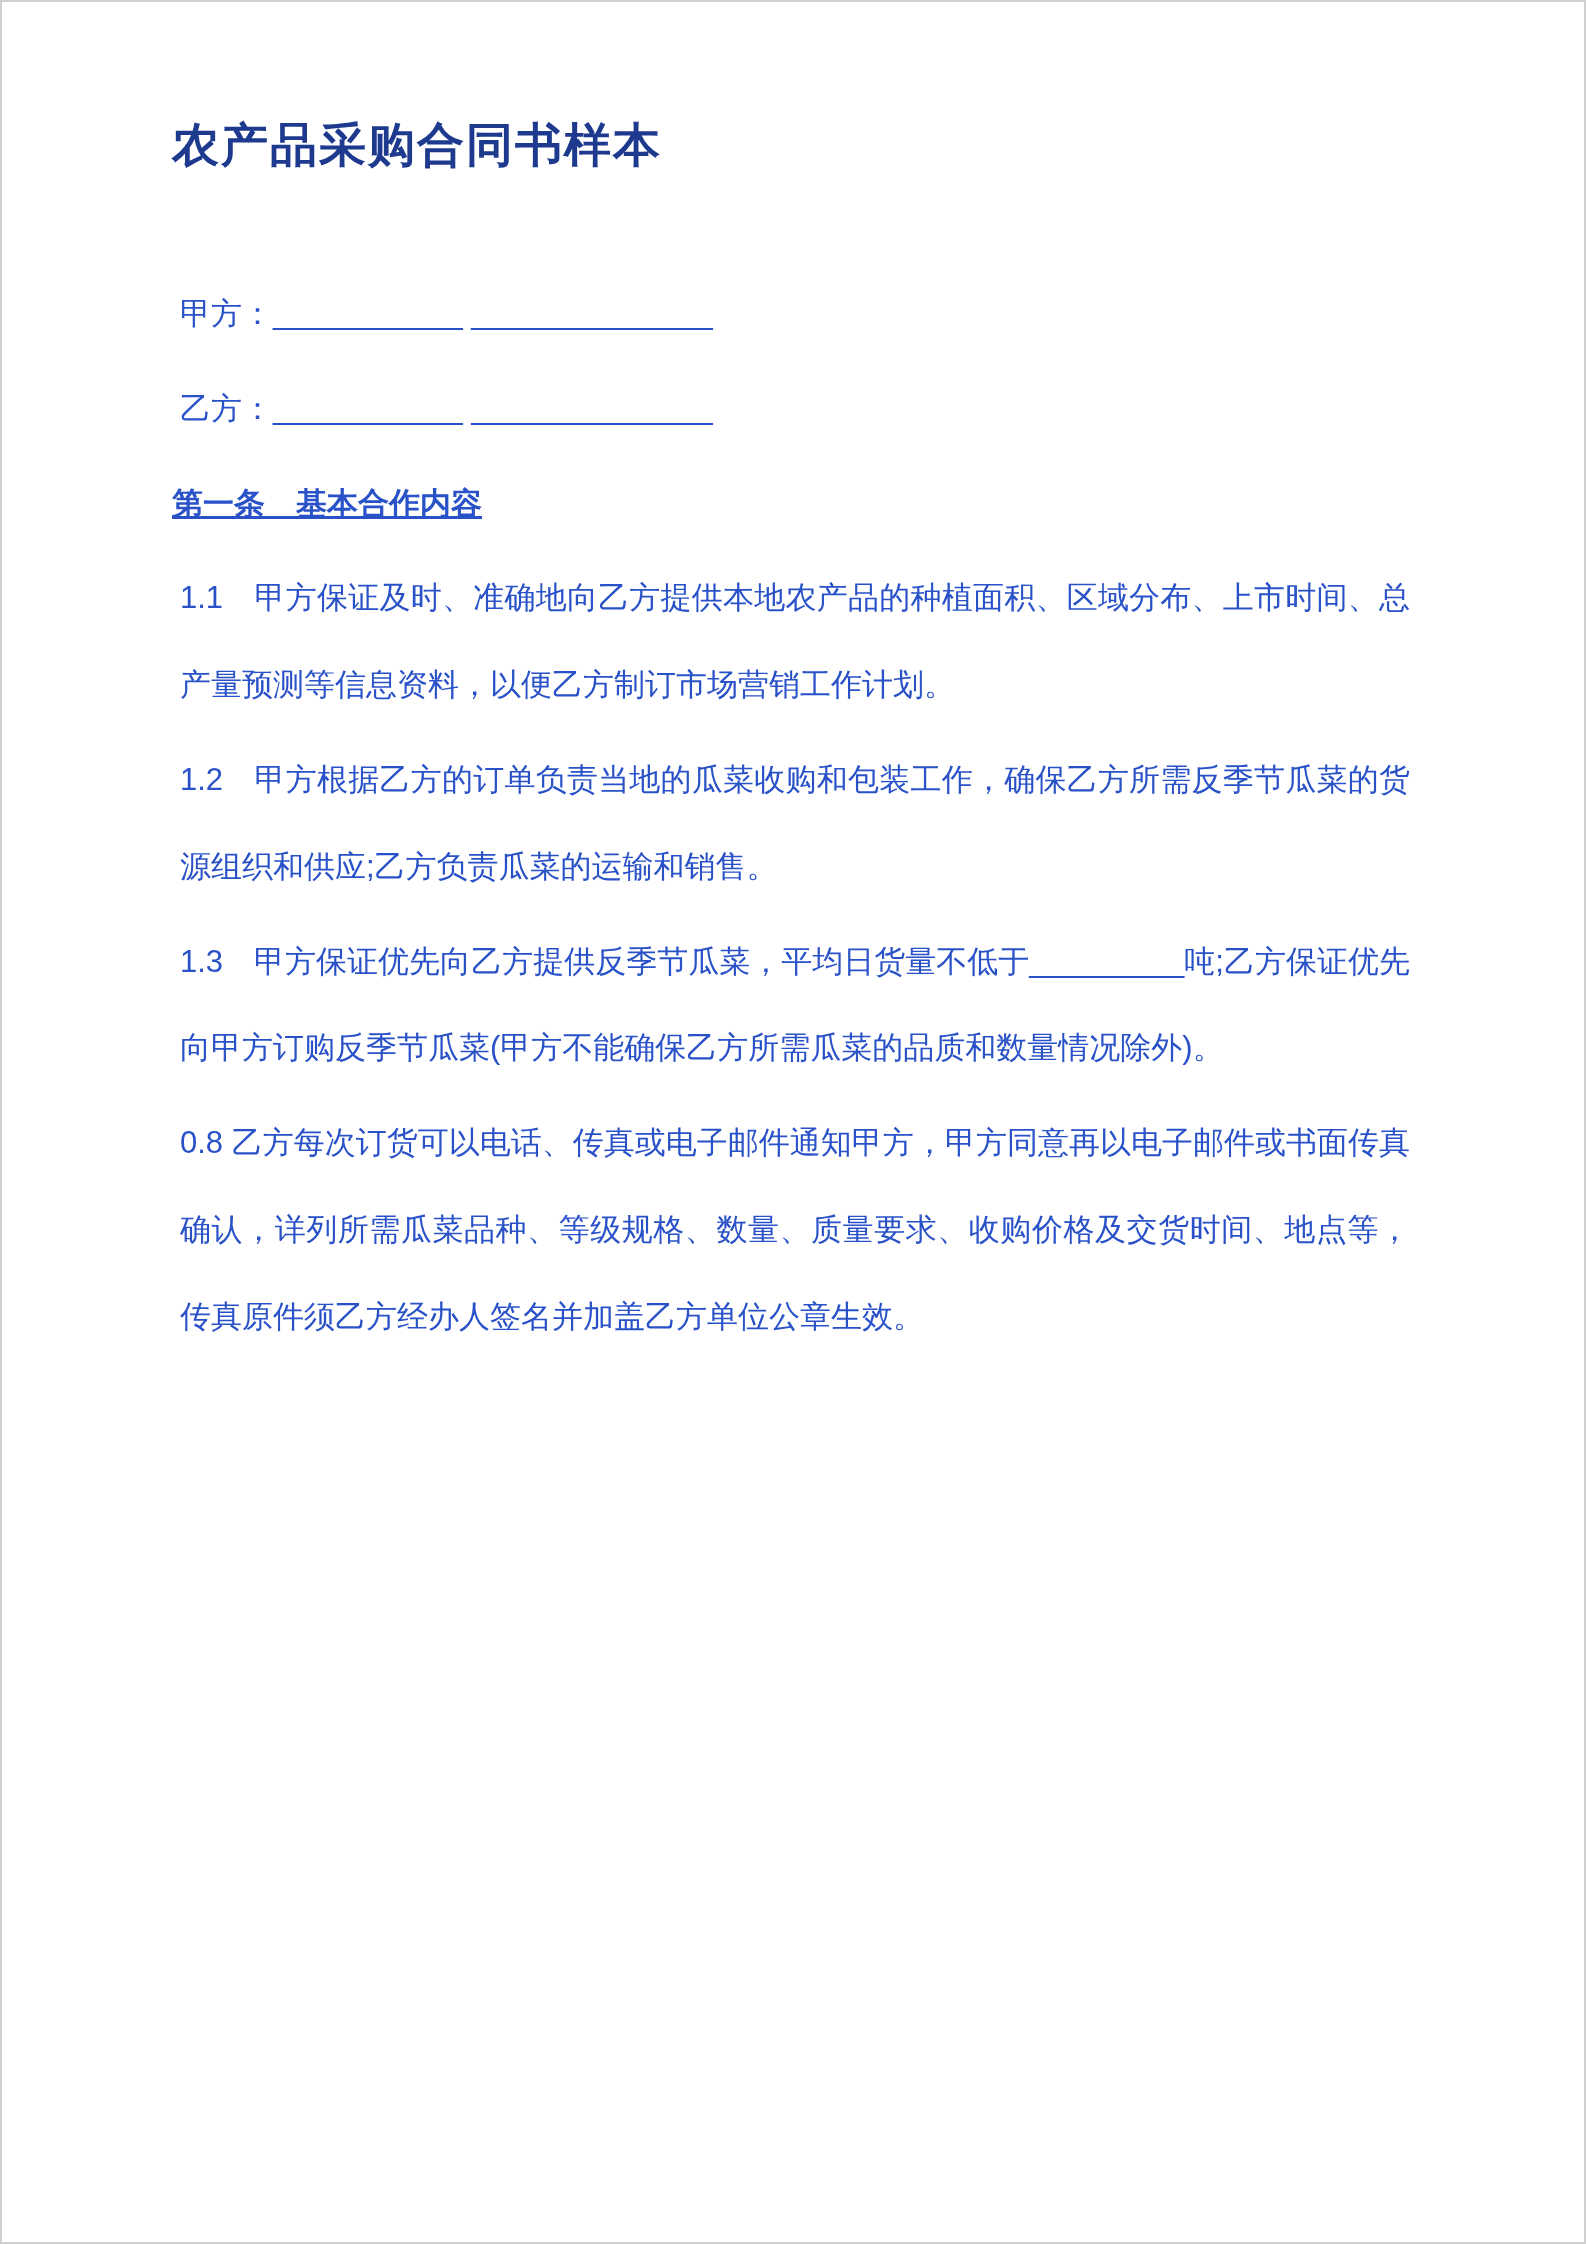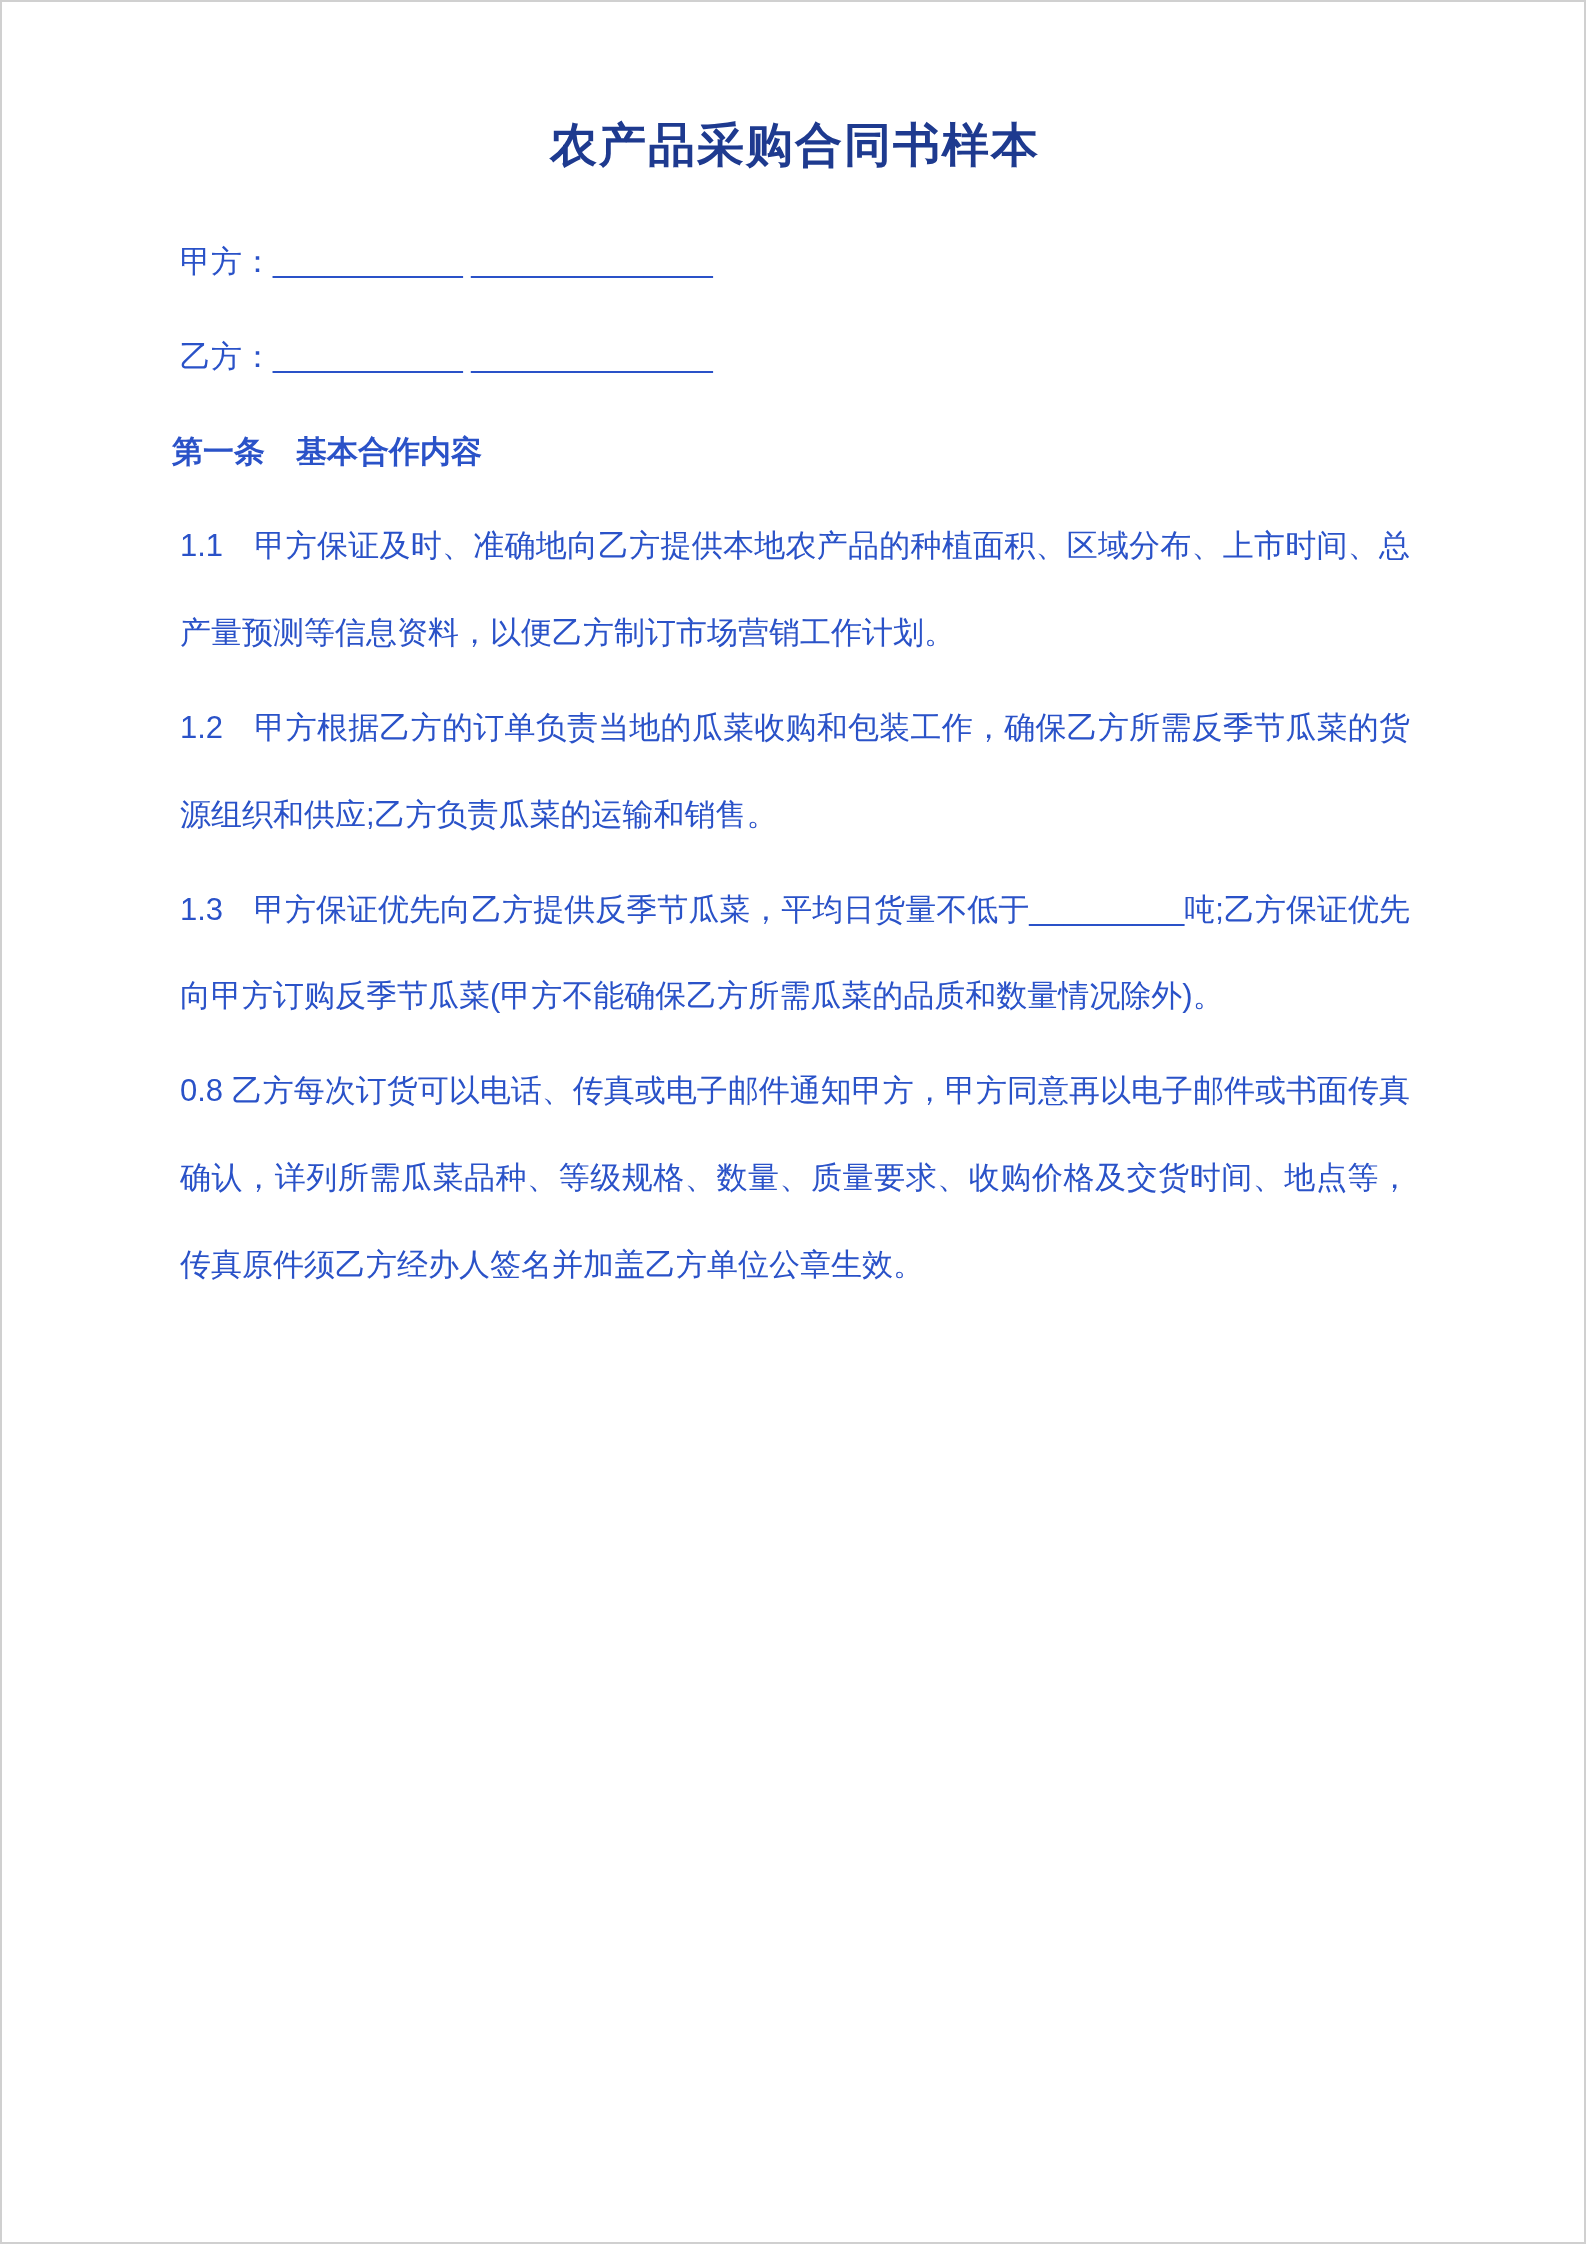--- a/index.html
+++ b/index.html
@@ -12,41 +12,42 @@
       width: 1586px;
       height: 2244px;
       box-sizing: border-box;
       background: #ffffff;
       border: 2px solid #d0d0d0;
       font-family: "Liberation Sans", "DejaVu Sans", sans-serif;
       padding: 112px 166px 0 170px;
       overflow: hidden;
     }
     .doc-title {
-      margin: 0 0 44px 0;
-      text-align: center;
+      margin: 0 0 96px 0;
+      text-align: left;
       font-size: 47px;
       font-weight: bold;
       color: #1e3a8f;
       letter-spacing: 2px;
       line-height: 1.3;
     }
     .doc-body {
       font-size: 31px;
       line-height: 2.8;
       color: #2a52c8;
       text-align: justify;
     }
     .para {
       margin: 8px;
       font-weight: normal;
     }
     .heading {
       margin: 0;
       font-weight: bold;
+      text-decoration: underline;
     }
   </style>
 </head>
 <body>
 
 <div class="page">
 
   <h1 class="doc-title">农产品采购合同书样本</h1>
 
   <div class="doc-body">

